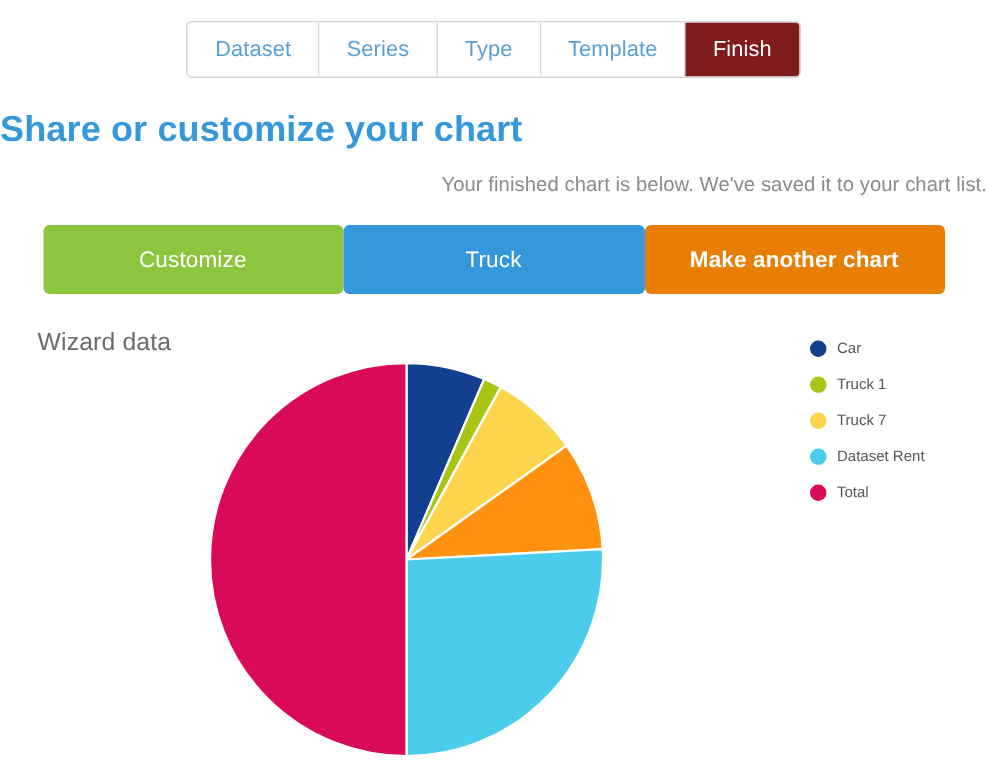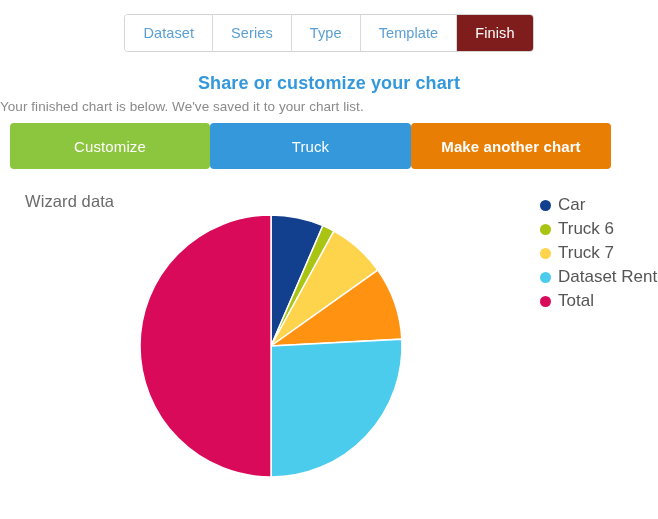--- a/index.html
+++ b/index.html
@@ -50,41 +50,41 @@
   }
   .tab:last-child { border-right: none; }
   .tab.active {
     background: #7f1d1d;
     color: #ffffff;
     border-right: none;
   }
 
   
   .headline {
-    text-align: center;
+    text-align: left;
     color: #3498db;
-    font-size: 18px;
+    font-size: 24px;
     font-weight: bold;
     margin-top: 21px;
     letter-spacing: .1px;
   }
   .subheadline {
-    text-align: left;
+    text-align: right;
     color: #8a8a8a;
     font-size: 13.5px;
-    margin-top: 5px;
+    margin-top: 14px;
     letter-spacing: .05px;
   }
 
   
   .actions {
     display: flex;
-    justify-content: flex-start;
+    justify-content: center;
     padding: 0 10px;
-    margin-top: 9px;
+    margin-top: 20px;
     box-sizing: border-box;
     width: 658px;
   }
   .action-btn {
     height: 46px;
     border: none;
     border-radius: 4px;
     color: #ffffff;
     font-size: 15px;
     font-family: "Liberation Sans", sans-serif;
@@ -133,21 +133,21 @@
     height: 24px;
   }
   .legend-dot {
     width: 11px;
     height: 11px;
     border-radius: 50%;
     flex: 0 0 auto;
     margin-right: 7px;
   }
   .legend-label {
-    font-size: 17px;
+    font-size: 10px;
     color: #555555;
     white-space: nowrap;
   }
 </style>
 </head>
 <body>
 
 <div class="tabbar-wrap">
   <div class="tabbar">
     <div class="tab">
@@ -197,21 +197,21 @@
       </g>
   </svg>
 
   <div class="legend" id="legend">
       <div class="legend-item">
         <span class="legend-dot" style="background: rgb(18, 64, 143);"></span>
         <span class="legend-label">Car</span>
       </div>
       <div class="legend-item">
         <span class="legend-dot" style="background: rgb(169, 196, 19);"></span>
-        <span class="legend-label">Truck 6</span>
+        <span class="legend-label">Truck 1</span>
       </div>
       <div class="legend-item">
         <span class="legend-dot" style="background: rgb(253, 212, 75);"></span>
         <span class="legend-label">Truck 7</span>
       </div>
       <div class="legend-item">
         <span class="legend-dot" style="background: rgb(75, 204, 236);"></span>
         <span class="legend-label">Dataset Rent</span>
       </div>
       <div class="legend-item">

